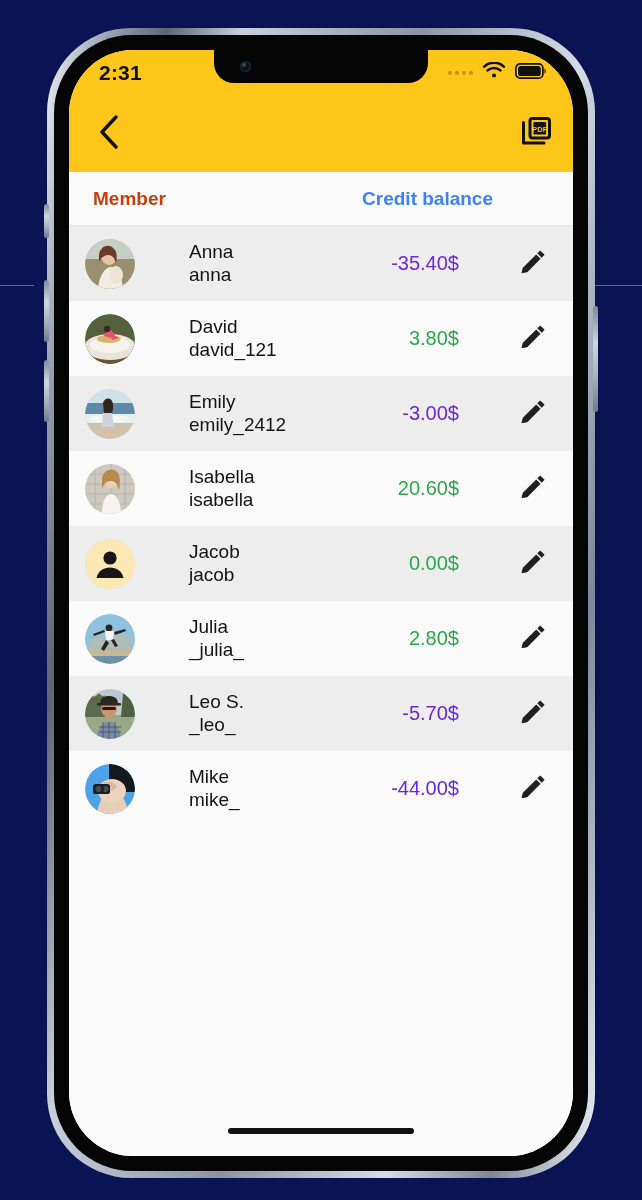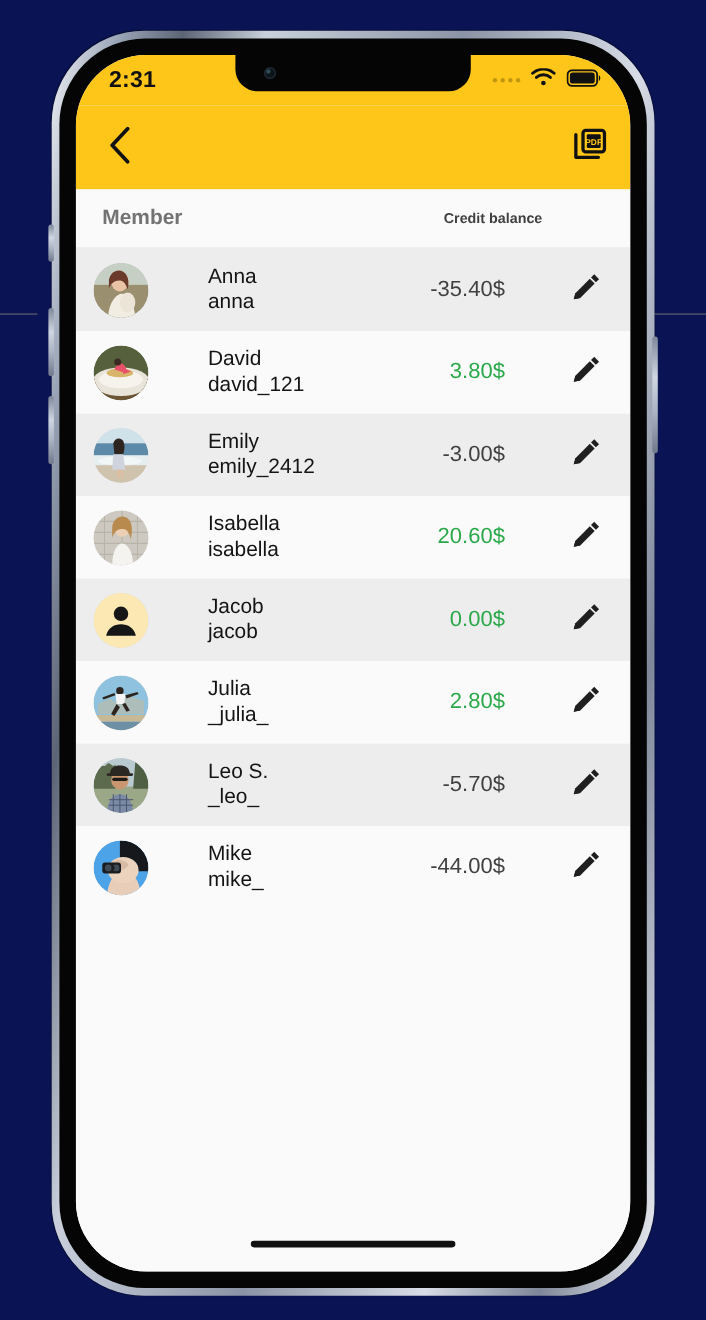--- a/index.html
+++ b/index.html
@@ -85,41 +85,41 @@
     pointer-events:none;
   }
   #pdf-btn { margin-left:auto; width: 42px; height: 42px; display:flex; align-items:center; justify-content:flex-end; flex:none; z-index:2;}
 
   
   #table-head {
     height: 54px; flex: none; background: #FAFAFA;
     display:flex; align-items:center; padding: 0 22px 0 24px;
     border-bottom: 1px solid #e4e4e4;
   }
-  #table-head .h-member { font-size:19px; font-weight:700; color:#737373; }
-  #table-head .h-balance { margin-left:auto; font-size:13px; font-weight:700; color:#404040; padding-right: 58px;}
+  #table-head .h-member { font-size:19px; font-weight:700; color:#c2410c; }
+  #table-head .h-balance { margin-left:auto; font-size:19px; font-weight:700; color:#3b82f6; padding-right: 58px;}
 
   
   #list { flex: none; }
   .row {
     display:flex; align-items:center;
     height: 75px; padding: 0 22px 0 16px; gap: 40px;
   }
   .row.even { background:#EDEDED; }
   .row.odd  { background:#FAFAFA; }
 
   .avatar { width:50px; height:50px; border-radius:50%; flex:none; overflow:hidden;
             position:relative; background:#ddd; }
   .avatar svg { display:block; width:100%; height:100%; }
   .names { margin-left: 14px; display:flex; flex-direction:column; justify-content:center; line-height:1.17; }
   .name  { font-size:19px; color:#141414; }
   .handle{ font-size:19px; color:#141414; }
 
   .balance { margin-left:auto; font-size:20px; white-space:nowrap; }
-  .balance.neg { color:#404040; }
+  .balance.neg { color:#6d28d9; }
   .balance.pos { color:#2AA84A; }
   .edit-btn { width:36px; height:36px; margin-left:16px; flex:none; display:flex; align-items:center; justify-content:center; }
 
   
   #sum-row {
     display:flex; align-items:center; height:86px;
     padding: 0 22px 0 24px; background:#FAFAFA;
   }
   #sum-label { font-size:21px; font-weight:700; color:#141414; }
   #sum-value { margin-left:auto; font-size:22px; font-weight:700; color:#EF4136; padding-right: 58px; }

